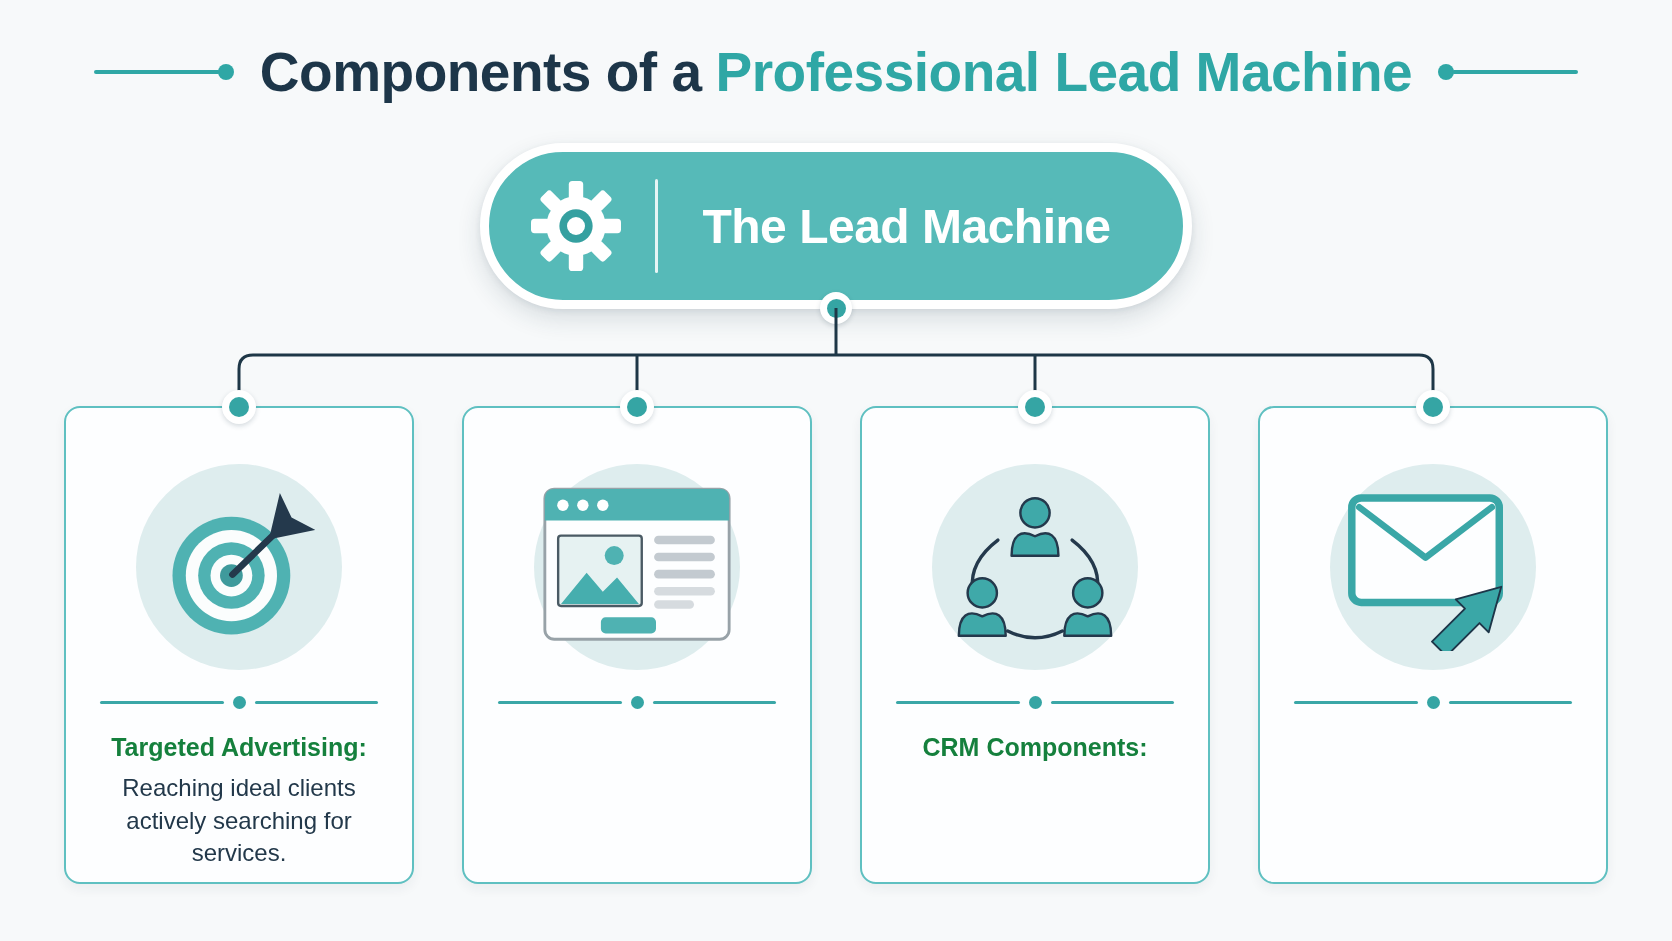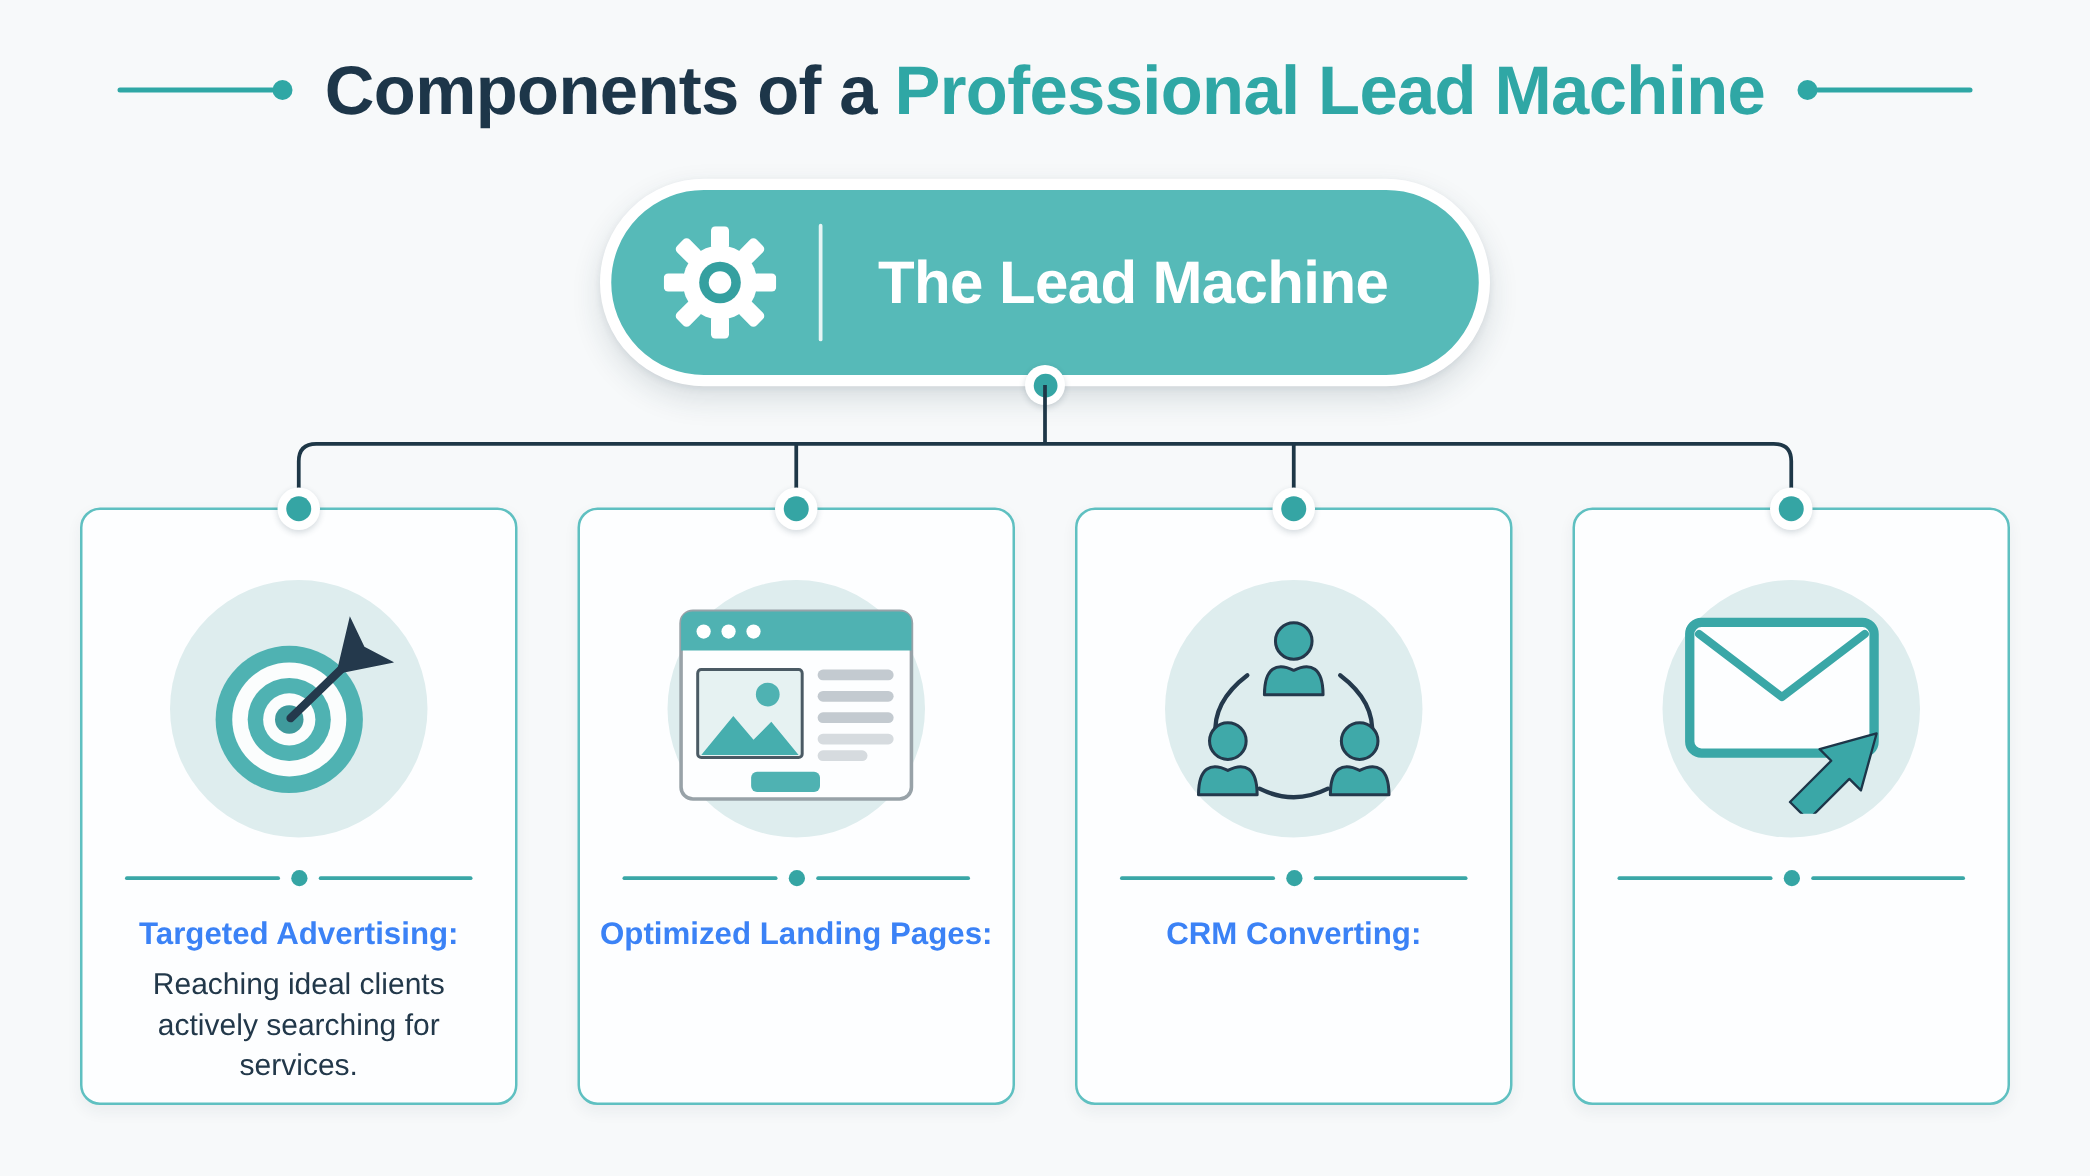--- a/index.html
+++ b/index.html
@@ -70,21 +70,21 @@
     width:206px; height:206px; margin:56px auto 0; border-radius:50%;
     background:#deedee; display:flex; align-items:center; justify-content:center;
   }
   .card-divider {
     margin:26px 34px 0; display:flex; align-items:center; gap:9px;
   }
   .card-divider .d-line { flex:1; height:3px; background:#3aa7a7; border-radius:2px; }
   .card-divider .d-dot { width:13px; height:13px; border-radius:50%; background:#35a5a4; flex:0 0 auto; }
   .card-heading {
     margin-top:24px; padding:0 4px; text-align:center;
-    font-size:25px; font-weight:700; color:#3b82f6; white-space:nowrap;
+    font-size:25px; font-weight:700; color:#15803d; white-space:nowrap;
   }
   .card-body {
     margin:10px 18px 16px; text-align:center;
     font-size:24px; line-height:1.36; color:#22384a;
   }
 </style>
 </head>
 <body>
 
 <div class="stage">
@@ -183,21 +183,20 @@
           <rect x="118" y="106" width="64" height="9" rx="4.5" fill="#d6dbdf"></rect>
           <rect x="118" y="120" width="42" height="9" rx="4.5" fill="#d6dbdf"></rect>
           <rect x="62" y="138" width="58" height="17" rx="5" fill="#4fb2b2"></rect>
         </svg>
       </div>
       <div class="card-divider">
         <span class="d-line"></span>
           <span class="d-dot"></span>
           <span class="d-line"></span>
       </div>
-      <h2 class="card-heading">Optimized Landing Pages:</h2>
     </article>
 
     <article class="card">
       <span class="card-node">
           <span class="card-node-inner"></span>
         </span>
       <div class="icon-circle">
         <svg width="166" height="152" viewBox="0 0 170 155">
           <g fill="none" stroke="#24394c" stroke-width="3.5" stroke-linecap="round">
             <path d="M47,50 Q18,72 21,100"></path>
@@ -218,21 +217,21 @@
               <path d="M-24,32 L24,32 C24,10 14,5 0,12 C-14,5 -24,10 -24,32 Z"></path>
             </g>
           </g>
         </svg>
       </div>
       <div class="card-divider">
         <span class="d-line"></span>
           <span class="d-dot"></span>
           <span class="d-line"></span>
       </div>
-      <h2 class="card-heading">CRM Converting:</h2>
+      <h2 class="card-heading">CRM Components:</h2>
     </article>
 
     <article class="card">
       <span class="card-node">
           <span class="card-node-inner"></span>
         </span>
       <div class="icon-circle">
         <svg width="178" height="168" viewBox="0 0 190 180">
           <rect x="8" y="16" width="158" height="112" rx="10" fill="#fdfeff" stroke="#3aa7a7" stroke-width="8"></rect>
           <path d="M16,26 L87,80 L158,26" fill="none" stroke="#3aa7a7" stroke-width="7" stroke-linejoin="round" stroke-linecap="round"></path>

